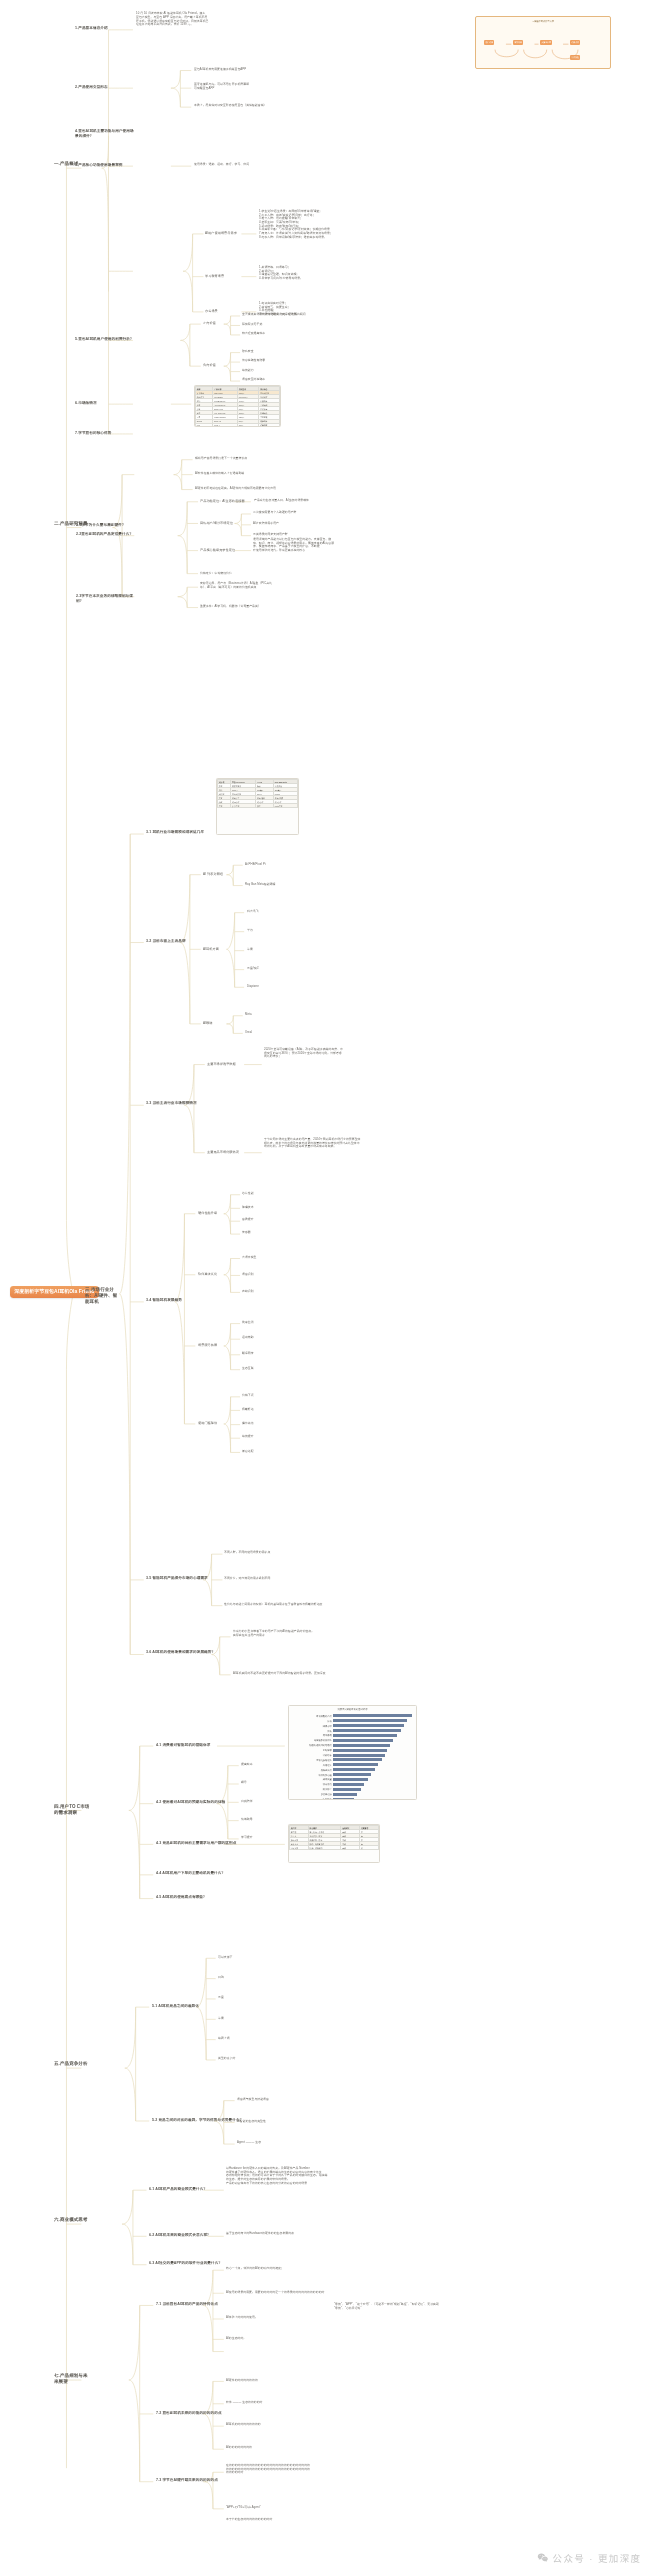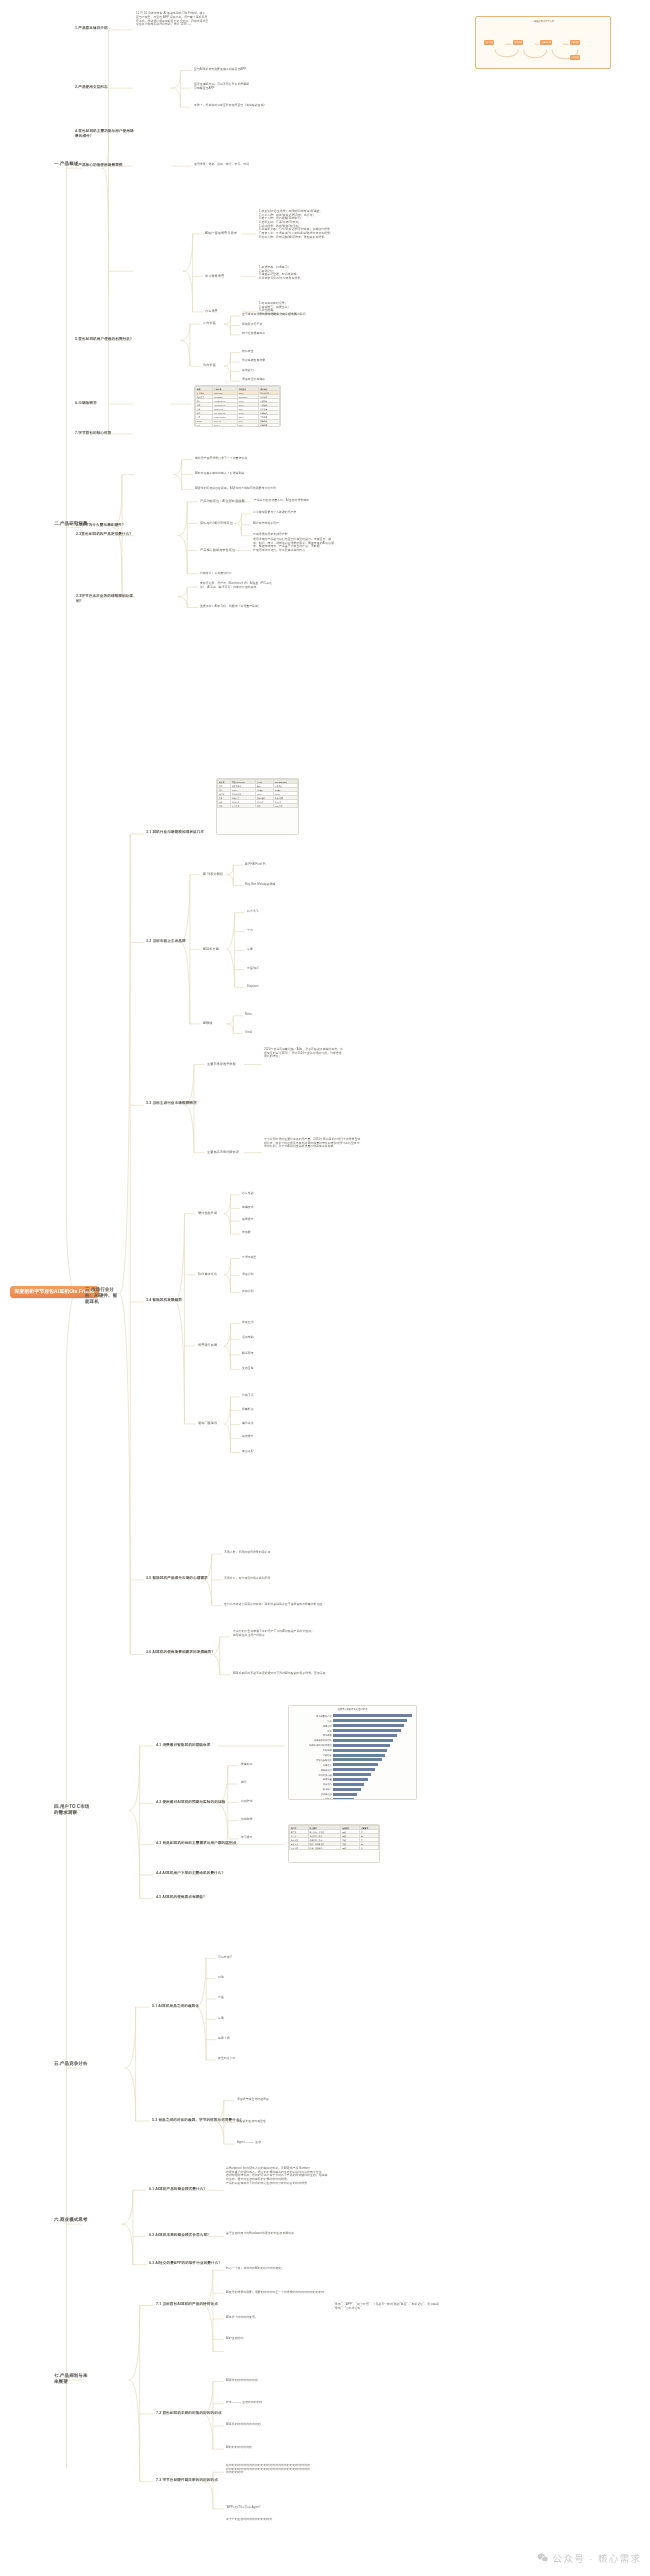--- a/index.html
+++ b/index.html
@@ -923,17 +923,17 @@
 的的的的的的的的的的的的的的的的的的的的的的的的的的的的的
 的的的的的的</div>
   <div class="node lv4" style="left:226px; top:2506px; width:108px;">"APP+刀/TG+可以+Agent"</div>
   <div class="node lv4" style="left:226px; top:2518px; width:122px;">本字节的生态的的的的的的的的的的</div>
 
   <div class="footer">
     <svg class="wechat-icon" viewBox="0 0 24 24">
       <path fill="#c9c9c9" d="M9 3C4.9 3 1.6 5.8 1.6 9.2c0 1.9 1.1 3.6 2.8 4.8l-.7 2.1 2.4-1.2c.9.3 1.8.4 2.9.4h.5a5.6 5.6 0 0 1-.2-1.5C9.3 10.5 12.4 8 16.3 8h.6C16.3 5.2 13 3 9 3Zm-2.6 3.4a.9.9 0 1 1 0 1.8.9.9 0 0 1 0-1.8Zm5.2 0a.9.9 0 1 1 0 1.8.9.9 0 0 1 0-1.8Z"></path>
       <path fill="#c9c9c9" d="M16.6 9.2c-3.4 0-6.1 2.3-6.1 5.1 0 2.9 2.7 5.2 6.1 5.2.8 0 1.5-.1 2.2-.3l2 1-.6-1.7c1.4-1 2.3-2.4 2.3-4.2 0-2.8-2.6-5.1-5.9-5.1Zm-2 3a.75.75 0 1 1 0 1.5.75.75 0 0 1 0-1.5Zm4 0a.75.75 0 1 1 0 1.5.75.75 0 0 1 0-1.5Z"></path>
     </svg>
-    <span class="footer-text">公众号 · 核心需求</span>
+    <span class="footer-text">公众号 · 更加深度</span>
   </div>
 
 </div>
 
 
 </body></html>

